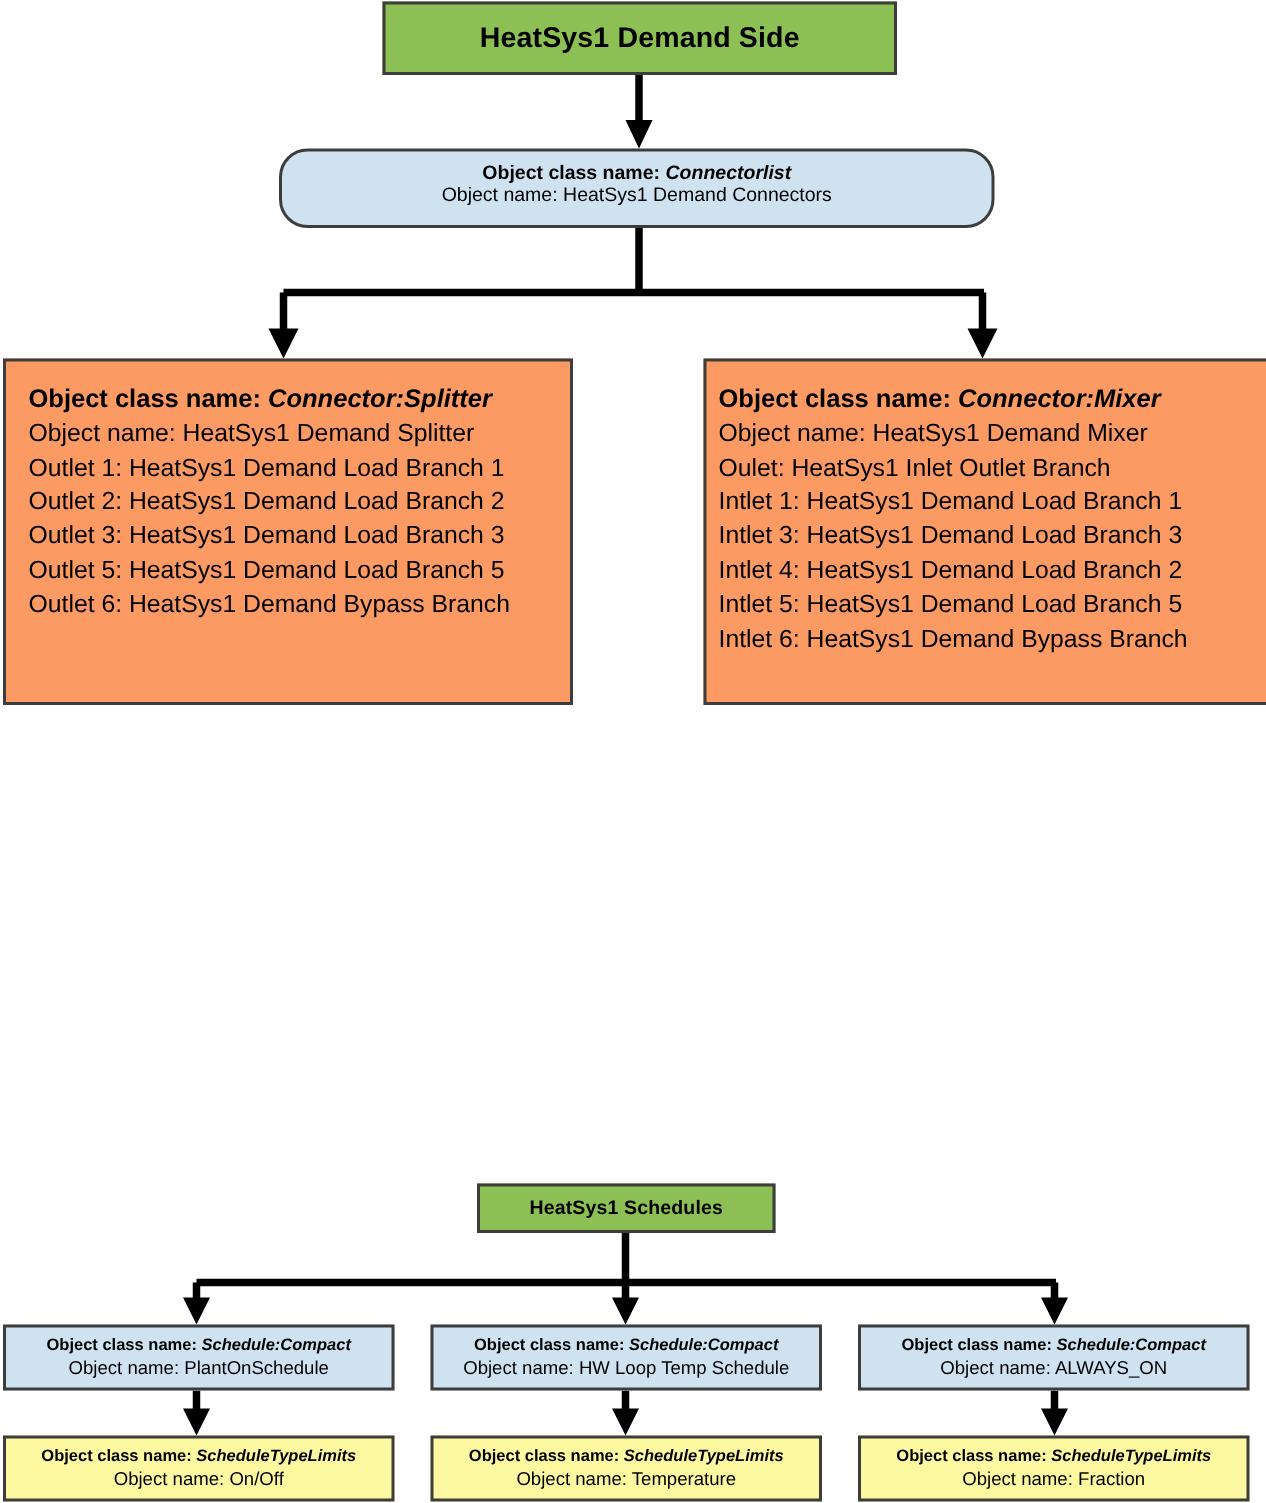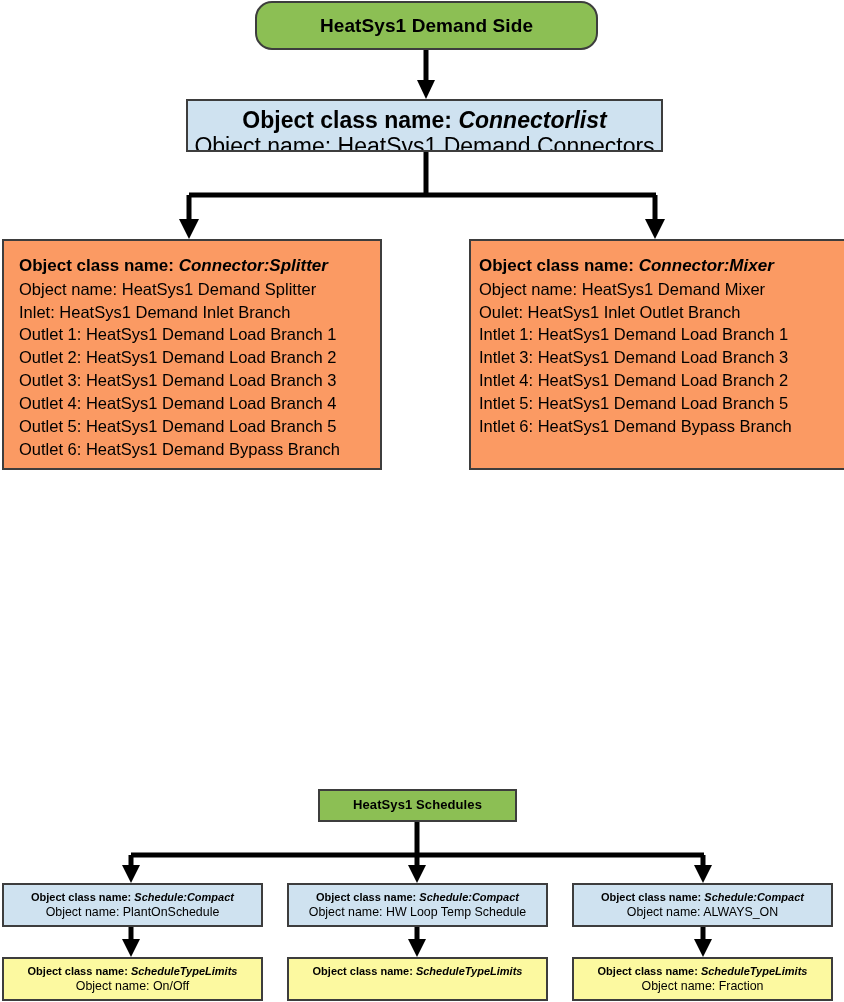--- a/index.html
+++ b/index.html
@@ -56,22 +56,23 @@
     font-weight: bold;
   }
   .cls-line i {
     font-style: italic;
   }
   .obj-line {
     font-weight: normal;
   }
   
   .connectorlist-text {
-    font-size: 23px;
+    font-size: 13px;
     padding-top: 7px;
+    border-radius: 19px;
   }
   
   .conn-box {
     text-align: left;
     font-size: 16.5px;
     line-height: 1.39;
     padding: 13px 0 0 8px;
   }
   .conn-box .cls-line {
     font-size: 17px;
@@ -130,46 +131,44 @@
     <polygon class="wire-head" points="703,883 694,865 712,865"></polygon>
 
     <line class="wire" x1="131" y1="927" x2="131" y2="945"></line>
     <polygon class="wire-head" points="131,957 122,939 140,939"></polygon>
     <line class="wire" x1="417" y1="927" x2="417" y2="945"></line>
     <polygon class="wire-head" points="417,957 408,939 426,939"></polygon>
     <line class="wire" x1="703" y1="927" x2="703" y2="945"></line>
     <polygon class="wire-head" points="703,957 694,939 712,939"></polygon>
   </svg>
 
-  <div class="box box-green title-lg" style="left:255px; top:1px; width:343px; height:49px; display:flex; align-items:center; justify-content:center;border-radius:17px;">
+  <div class="box box-green title-lg" style="left:255px; top:1px; width:343px; height:49px; display:flex; align-items:center; justify-content:center;">
     <span>HeatSys1 Demand Side</span>
   </div>
 
   <div class="box box-blue connectorlist-text" style="left:186px; top:99px; width:477px; height:53px;">
     <div class="cls-line nowrap">
       <span>Object class name:</span>
       <i>Connectorlist</i>
     </div>
     <div class="obj-line nowrap">
       <span>Object name:</span>
       <span>HeatSys1 Demand Connectors</span>
     </div>
   </div>
 
   <div class="box box-orange conn-box" style="left:2px; top:239px; width:380px; height:231px;padding-left:15px;">
     <div class="cls-line nowrap">
       <span>Object class  name:</span>
       <i>Connector:Splitter</i>
     </div>
     <div class="obj-line nowrap">Object name: HeatSys1 Demand Splitter</div>
-    <div class="obj-line nowrap">Inlet: HeatSys1 Demand Inlet Branch</div>
     <div class="obj-line nowrap">Outlet 1: HeatSys1 Demand Load Branch 1</div>
     <div class="obj-line nowrap">Outlet 2: HeatSys1 Demand Load Branch 2</div>
     <div class="obj-line nowrap">Outlet 3: HeatSys1 Demand Load Branch 3</div>
-    <div class="obj-line nowrap">Outlet 4: HeatSys1 Demand Load Branch 4</div>
     <div class="obj-line nowrap">Outlet 5: HeatSys1 Demand Load Branch 5</div>
     <div class="obj-line nowrap">Outlet 6: HeatSys1 Demand Bypass Branch</div>
   </div>
 
   <div class="box box-orange conn-box" style="left:469px; top:239px; width:383px; height:231px;">
     <div class="cls-line nowrap">
       <span>Object class name:</span>
       <i>Connector:Mixer</i>
     </div>
     <div class="obj-line nowrap">Object name: HeatSys1 Demand Mixer</div>
@@ -216,20 +215,24 @@
       <span>Object name:</span>
       <span>HW Loop Temp Schedule</span>
     </div>
   </div>
 
   <div class="box box-yellow sched-text" style="left:287px; top:957px; width:261px; height:44px;">
     <div class="cls-line nowrap">
       <span>Object class name:</span>
       <i>ScheduleTypeLimits</i>
     </div>
+    <div class="obj-line nowrap">
+      <span>Object name:</span>
+      <span>Temperature</span>
+    </div>
   </div>
 
   <div class="box box-blue sched-text" style="left:572px; top:883px; width:261px; height:44px;">
     <div class="cls-line nowrap">
       <span>Object class name:</span>
       <i>Schedule:Compact</i>
     </div>
     <div class="obj-line nowrap">
       <span>Object name:</span>
       <span>ALWAYS_ON</span>

